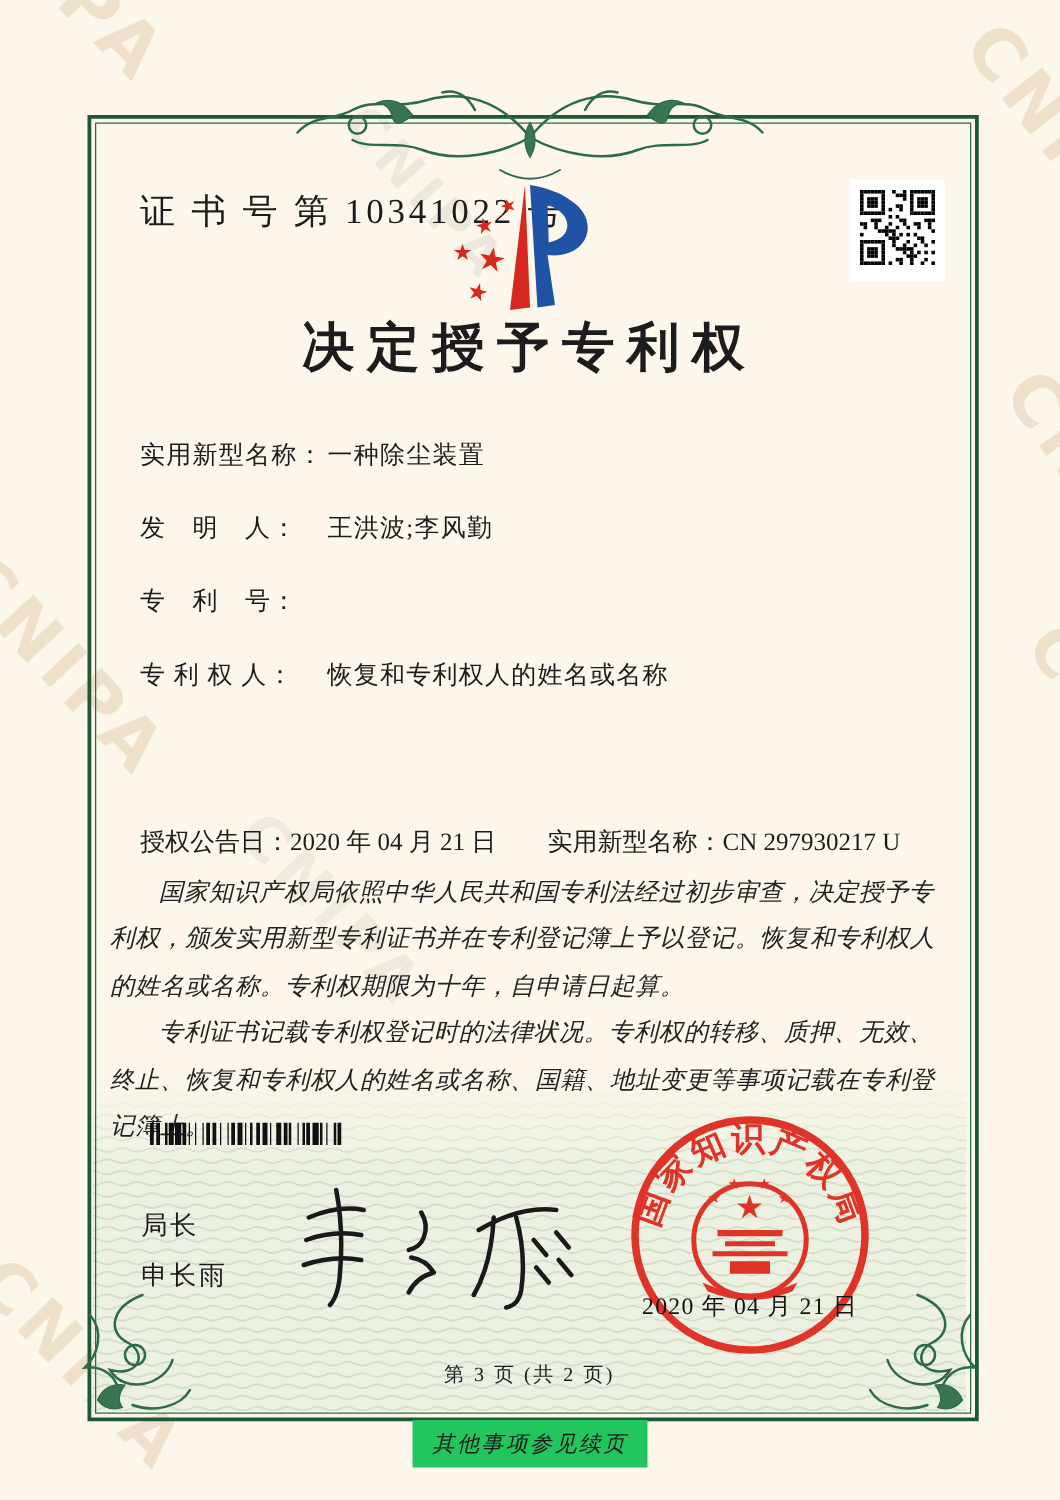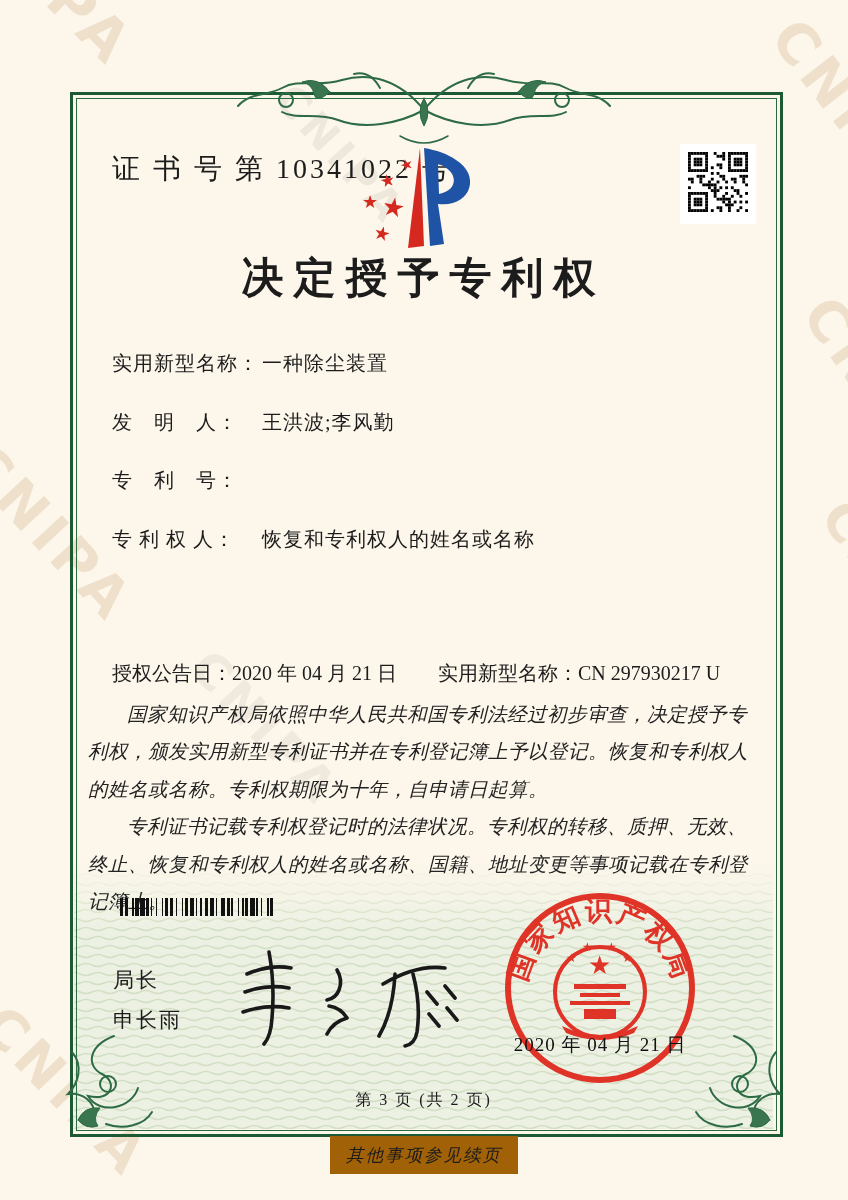--- a/index.html
+++ b/index.html
@@ -62,21 +62,21 @@
   .signature-svg{left:225px;top:940px;z-index:4;}
   .seal{left:500px;top:888px;z-index:4;}
   .seal-date{
     left:502px;top:1032px;width:196px;text-align:center;z-index:5;
     font-size:19px;letter-spacing:1px;color:#111;
   }
   .page-info{
     left:70px;top:1090px;width:707px;text-align:center;z-index:3;font-size:16px;letter-spacing:2px;
   }
   .cont-note{
-    left:330px;top:1136px;z-index:3;background:#a16207;
+    left:330px;top:1136px;z-index:3;background:#22c55e;
     padding:7px 16px;font-size:17.5px;font-style:italic;letter-spacing:2px;
   }
   .logo{left:352px;top:146px;z-index:3;}
   .qr{left:680px;top:144px;z-index:3;background:#fff;padding:8px;}
   .ornament-top{left:230px;top:58px;z-index:3;}
   .corner{z-index:3;}
 </style>
 </head>
 <body>
 

